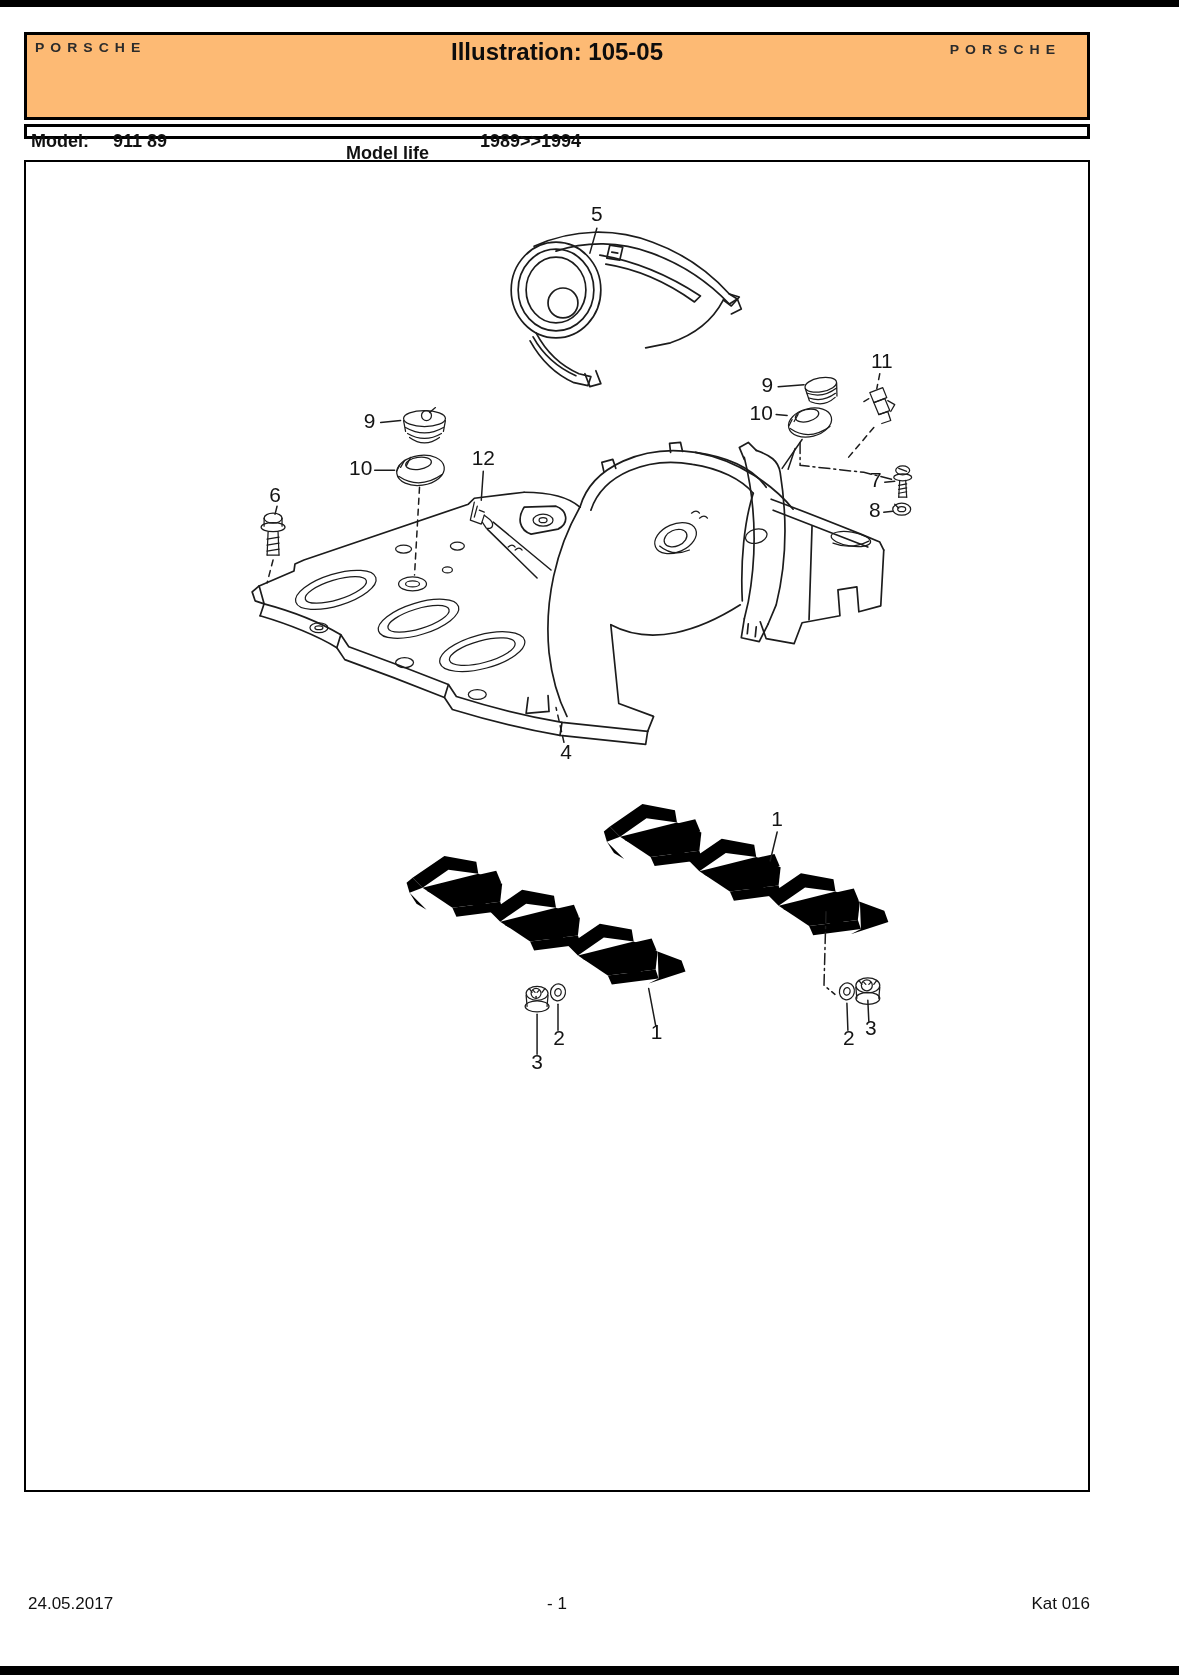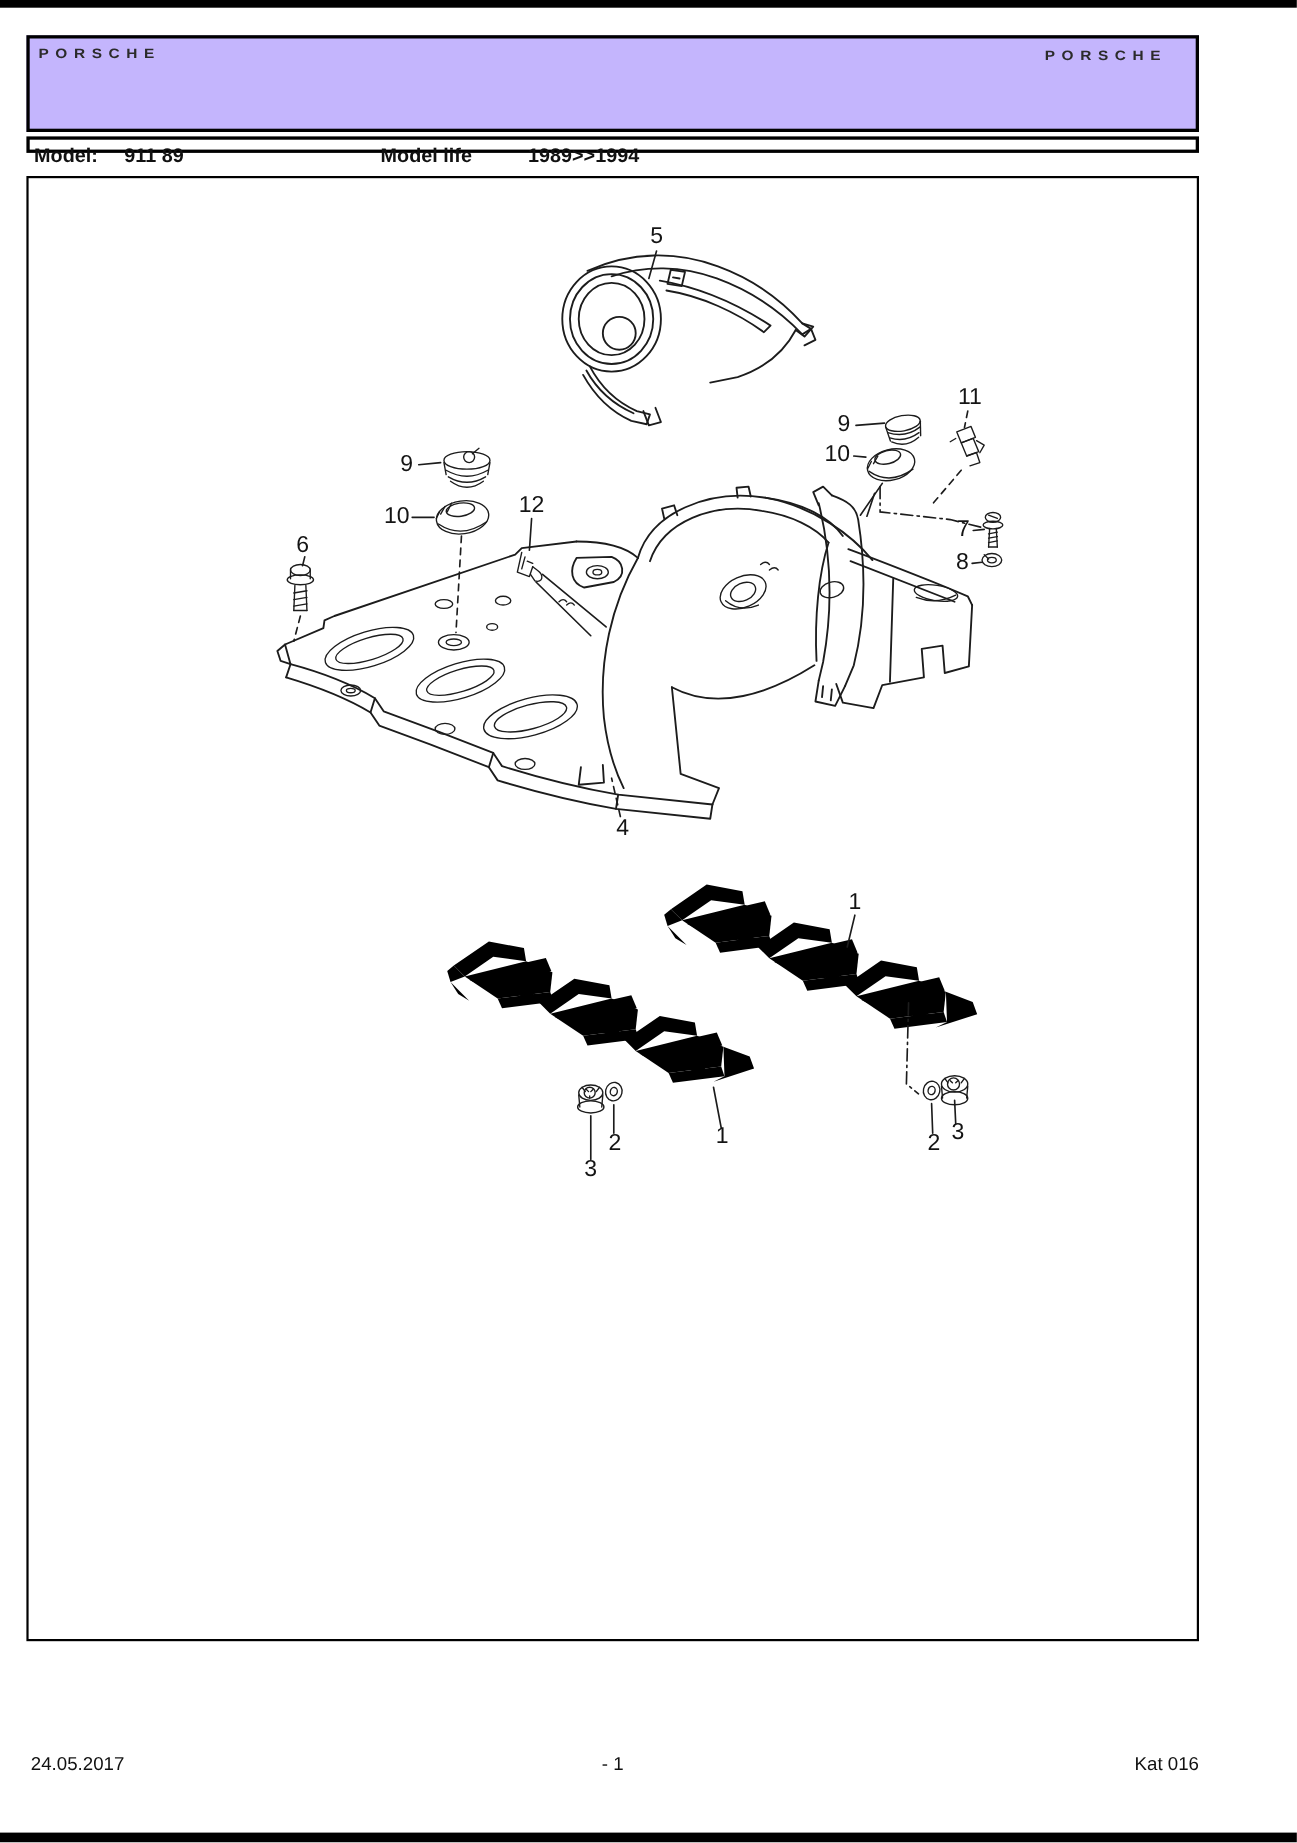--- a/index.html
+++ b/index.html
@@ -1,29 +1,29 @@
 <!DOCTYPE html>
 <html><head>
 <meta charset="utf-8">
 <style>
   html,body{margin:0;padding:0;background:#ffffff;}
   body{width:1179px;height:1675px;position:relative;font-family:"Liberation Sans",sans-serif;color:#111;}
   .bar{position:absolute;left:0;width:1179px;background:#000;}
   #topbar{top:0;height:7px;}
   #bottombar{top:1666px;height:9px;}
-  #header-box{position:absolute;left:24px;top:32px;width:1066px;height:88px;border:3px solid #000;box-sizing:border-box;background:#c4b5fd;}
+  #header-box{position:absolute;left:24px;top:32px;width:1066px;height:88px;border:3px solid #000;box-sizing:border-box;background:#fdba74;}
   .porsche{font-weight:bold;font-size:14px;letter-spacing:6px;color:#2b2b2b;transform:scaleY(.88);transform-origin:top left;white-space:nowrap;}
   #brand-left{position:absolute;left:8px;top:6px;}
   #brand-right{position:absolute;right:26px;top:8px;transform-origin:top right;}
   #page-title{position:absolute;left:0;top:3px;width:100%;text-align:center;font-weight:bold;font-size:24px;color:#0d0d0d;}
   #model-bar{position:absolute;left:24px;top:124px;width:1066px;height:15px;border:3px solid #000;box-sizing:border-box;background:#fff;font-weight:bold;font-size:18px;}
   #model-bar span{position:absolute;top:4px;white-space:nowrap;}
   #model-label{left:4px;}
   #model-value{left:86px;}
-  #life-label{left:319px;}
+  #life-label{left:319px;margin-top:12px;}
   #life-value{left:453px;}
   #frame{position:absolute;left:24px;top:160px;width:1066px;height:1332px;border:2.5px solid #000;box-sizing:border-box;background:#fff;}
   #diagram{position:absolute;left:0;top:0;width:100%;height:100%;}
   #footer{position:absolute;left:24px;top:1594px;width:1066px;height:22px;font-size:17px;}
   #footer-date{position:absolute;left:4px;top:0;}
   #footer-page{position:absolute;left:0;top:0;width:100%;text-align:center;}
   #footer-catalog{position:absolute;right:0;top:0;}
   
   .st path,.st ellipse,.st circle{fill:none;stroke:#1c1c1c;stroke-width:1.7;stroke-linecap:round;stroke-linejoin:round;}
   .thin path,.thin ellipse,.thin circle{fill:none;stroke:#1c1c1c;stroke-width:1.25;stroke-linecap:round;stroke-linejoin:round;}
@@ -32,20 +32,21 @@
   .dashdot path{fill:none;stroke:#1c1c1c;stroke-width:1.5;stroke-dasharray:11 4 2 4;stroke-linecap:round;}
   #callout-layer text{font-family:"Liberation Sans",sans-serif;font-size:21px;fill:#141414;text-anchor:middle;cursor:pointer;}
 </style>
 </head>
 <body>
 
 <div id="topbar" class="bar"></div>
 
 <div id="header-box">
   <div id="brand-left" class="porsche">PORSCHE</div>
+  <div id="page-title">Illustration: 105-05</div>
   <div id="brand-right" class="porsche">PORSCHE</div>
 </div>
 
 <div id="model-bar">
   <span id="model-label">Model:</span>
   <span id="model-value">911 89</span>
   <span id="life-label">Model life</span>
   <span id="life-value">1989&gt;&gt;1994</span>
 </div>
 

